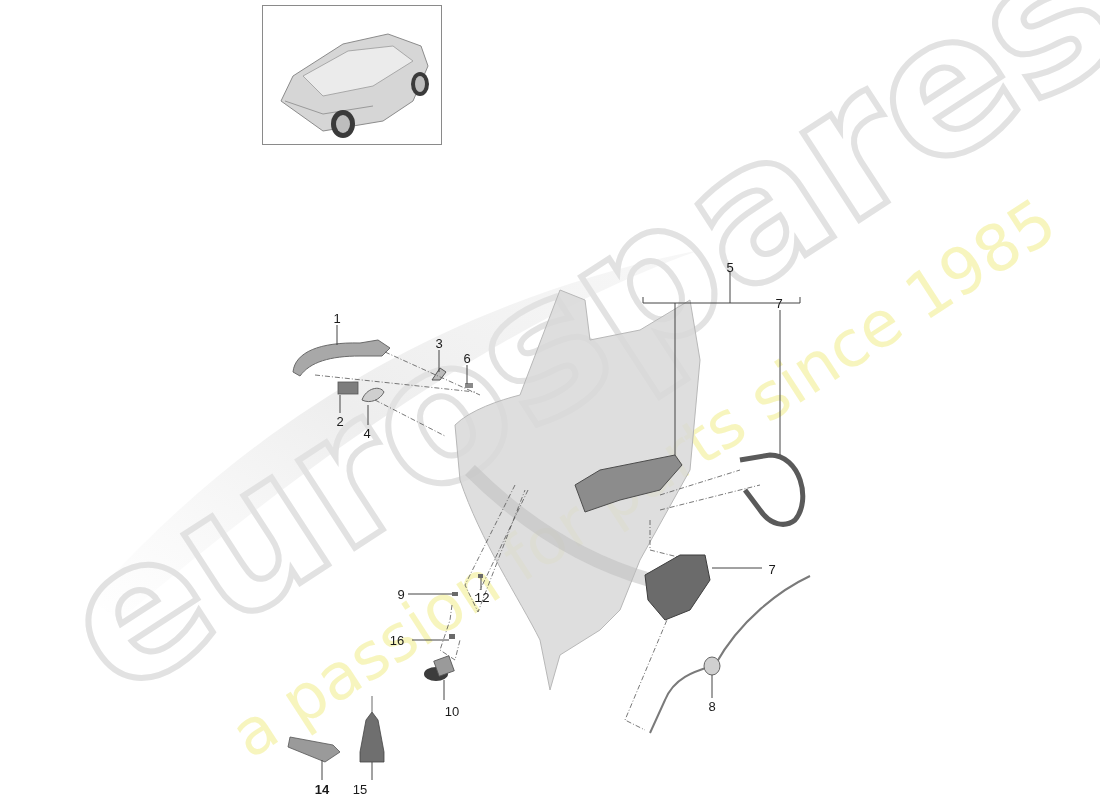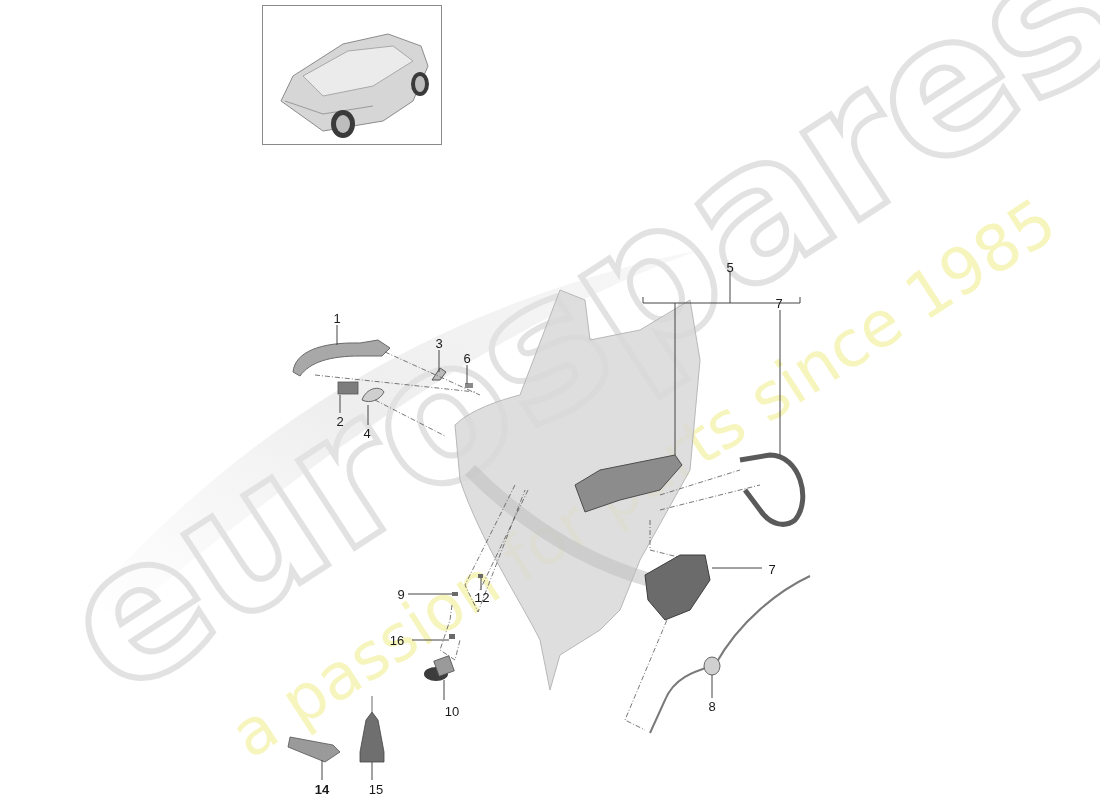--- a/index.html
+++ b/index.html
@@ -124,14 +124,14 @@
   <span class="callout" style="left:730px;top:267px;">5</span>
   <span class="callout" style="left:467px;top:358px;">6</span>
   <span class="callout" style="left:772px;top:569px;">7</span>
   <span class="callout" style="left:712px;top:706px;">8</span>
   <span class="callout" style="left:401px;top:594px;">9</span>
   <span class="callout" style="left:420px;top:711px;margin-left:32px;">10</span>
   <span class="callout" style="left:397px;top:640px;">16</span>
   <span class="callout" style="left:482px;top:598px;font-family:Liberation Mono, monospace;">12</span>
   <span class="callout" style="left:779px;top:303px;">7</span>
   <span class="callout" style="left:322px;top:789px;font-weight:bold;">14</span>
-  <span class="callout" style="left:376px;top:789px;">15</span>
+  <span class="callout" style="left:360px;top:789px;">15</span>
 </div>
 
 </body></html>

